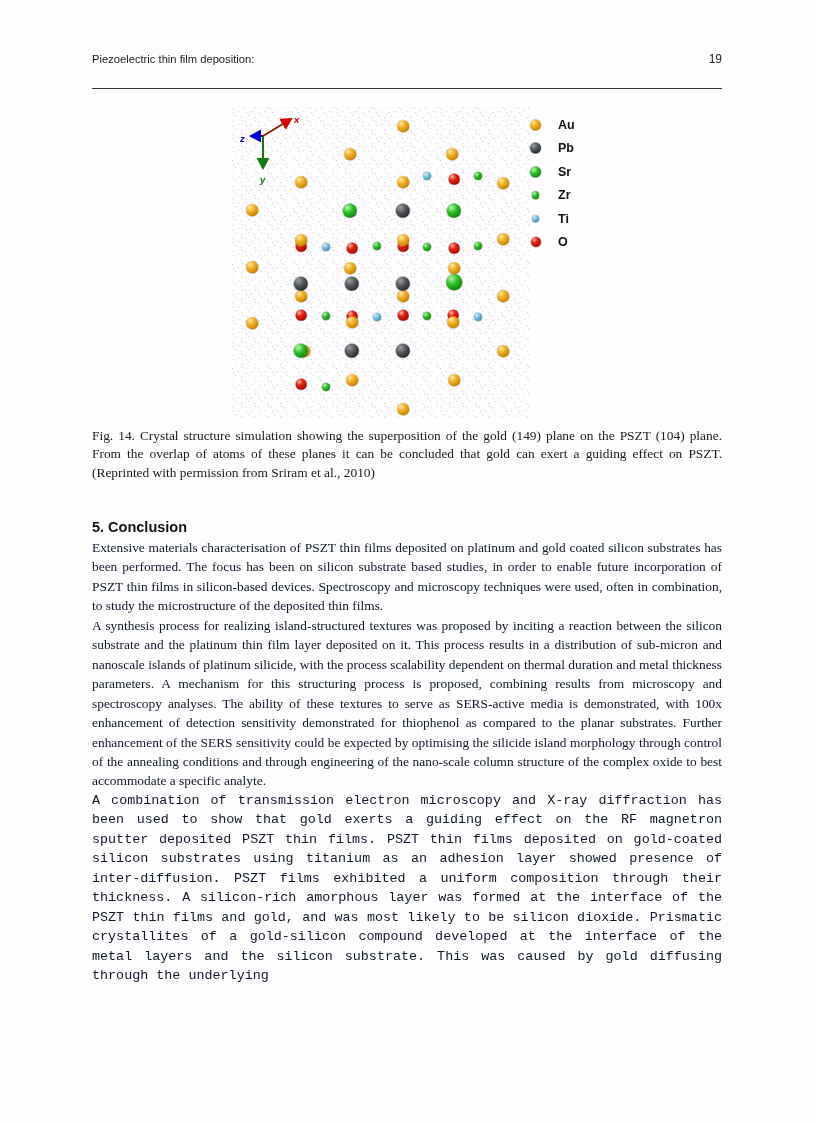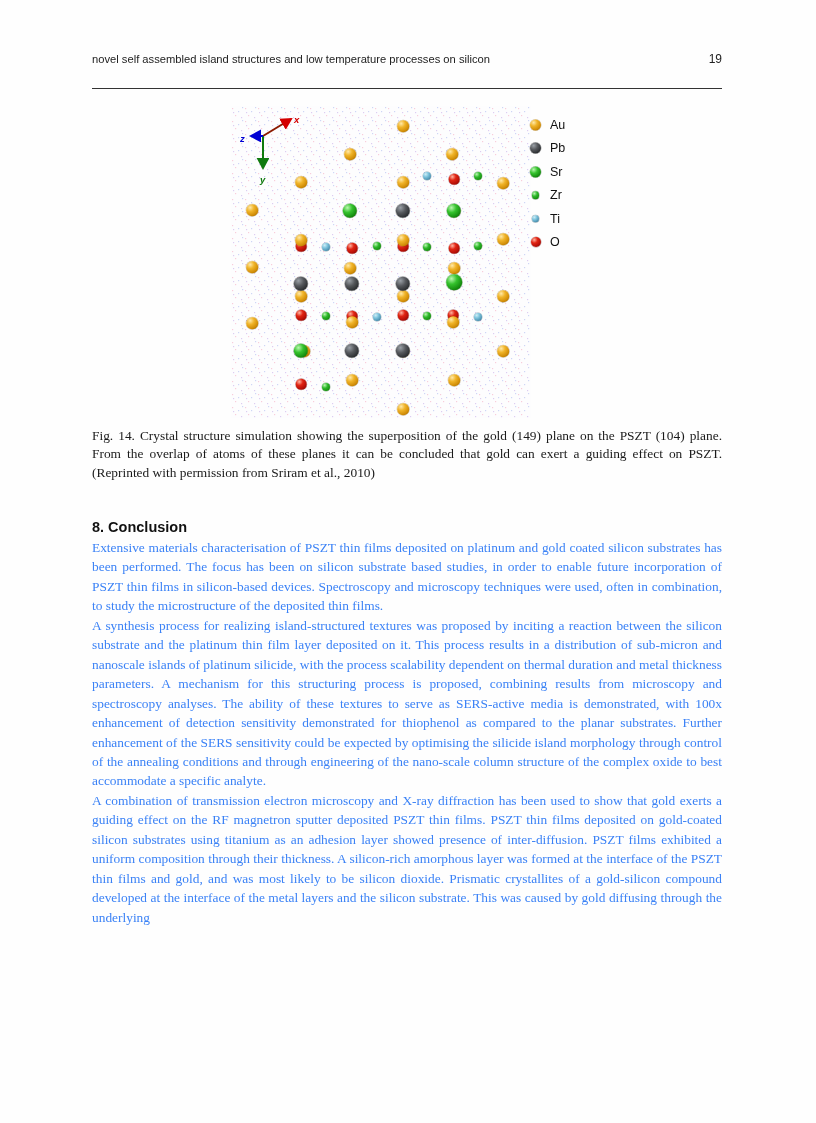--- a/index.html
+++ b/index.html
@@ -143,26 +143,26 @@
   }
   .legend-dot {
     position: absolute;
     left: 0;
     top: 50%;
     transform: translateY(-50%);
     border-radius: 50%;
   }
   .legend-text {
     position: absolute;
-    left: 20px;
+    left: 28px;
     top: 50%;
     transform: translateY(-50%);
     font-family: "Liberation Sans", "DejaVu Sans", sans-serif;
     font-size: 12.5px;
-    font-weight: normal;
+    font-weight: bold;
     color: #111;
   }
 
   
   .caption {
     position: absolute;
     left: 92px;
     top: 427px;
     width: 630px;
     font-size: 13.4px;
@@ -182,35 +182,35 @@
     color: #111;
   }
   .body-text {
     position: absolute;
     left: 92px;
     top: 538px;
     width: 630px;
     font-size: 13.4px;
     line-height: 19.45px;
     text-align: justify;
-    color: #3b82f6;
+    color: #0f172a;
   }
   .body-text p {
     margin: 0;
     text-align: justify;
   }
-  .body-text p:last-child { text-align-last: left; }
+  .body-text p:last-child { text-align-last: left; font-family: Liberation Mono, monospace; }
 </style>
 </head>
 <body>
 
 <div class="page">
 
   <div class="runhead">
-    <div class="runhead-line">novel self assembled island structures and low temperature processes on silicon</div>
+    <div class="runhead-line">Piezoelectric thin film deposition:</div>
     <div class="runhead-pageno">19</div>
   </div>
   <div class="runhead-rule"></div>
 
   <div class="figure-wrap">
     <div class="fig-canvas">
       <svg class="speckle" viewBox="0 0 300 312" xmlns="http://www.w3.org/2000/svg" aria-hidden="true">
         <defs>
           <pattern id="spk" width="13" height="13" patternUnits="userSpaceOnUse">
             <rect x="1" y="2" width="1.2" height="1.2" fill="#f4a6c0"></rect>
@@ -331,21 +331,21 @@
         <span class="legend-text">Ti</span>
       </div>
       <div class="legend-row">
         <span class="legend-dot a-o" style="width: 10px; height: 10px; margin-left: 0.5px;"></span>
         <span class="legend-text">O</span>
       </div>
     </div>
 
   <div class="caption">Fig. 14. Crystal structure simulation showing the superposition of the gold (149) plane on the PSZT (104) plane. From the overlap of atoms of these planes it can be concluded that gold can exert a guiding effect on PSZT. (Reprinted with permission from Sriram et al., 2010)</div>
 
-  <h2 class="section-heading">8. Conclusion</h2>
+  <h2 class="section-heading">5. Conclusion</h2>
 
   <div class="body-text" id="body-text">
       <p>Extensive materials characterisation of PSZT thin films deposited on platinum and gold coated silicon substrates has been performed. The focus has been on silicon substrate based studies, in order to enable future incorporation of PSZT thin films in silicon-based devices. Spectroscopy and microscopy techniques were used, often in combination, to study the microstructure of the deposited thin films.</p>
       <p>A synthesis process for realizing island-structured textures was proposed by inciting a reaction between the silicon substrate and the platinum thin film layer deposited on it. This process results in a distribution of sub-micron and nanoscale islands of platinum silicide, with the process scalability dependent on thermal duration and metal thickness parameters. A mechanism for this structuring process is proposed, combining results from microscopy and spectroscopy analyses. The ability of these textures to serve as SERS-active media is demonstrated, with 100x enhancement of detection sensitivity demonstrated for thiophenol as compared to the planar substrates. Further enhancement of the SERS sensitivity could be expected by optimising the silicide island morphology through control of the annealing conditions and through engineering of the nano-scale column structure of the complex oxide to best accommodate a specific analyte.</p>
       <p>A combination of transmission electron microscopy and X-ray diffraction has been used to show that gold exerts a guiding effect on the RF magnetron sputter deposited PSZT thin films. PSZT thin films deposited on gold-coated silicon substrates using titanium as an adhesion layer showed presence of inter-diffusion. PSZT films exhibited a uniform composition through their thickness. A silicon-rich amorphous layer was formed at the interface of the PSZT thin films and gold, and was most likely to be silicon dioxide. Prismatic crystallites of a gold-silicon compound developed at the interface of the metal layers and the silicon substrate. This was caused by gold diffusing through the underlying</p>
     </div>
 
 </div>
 
 </body></html>

